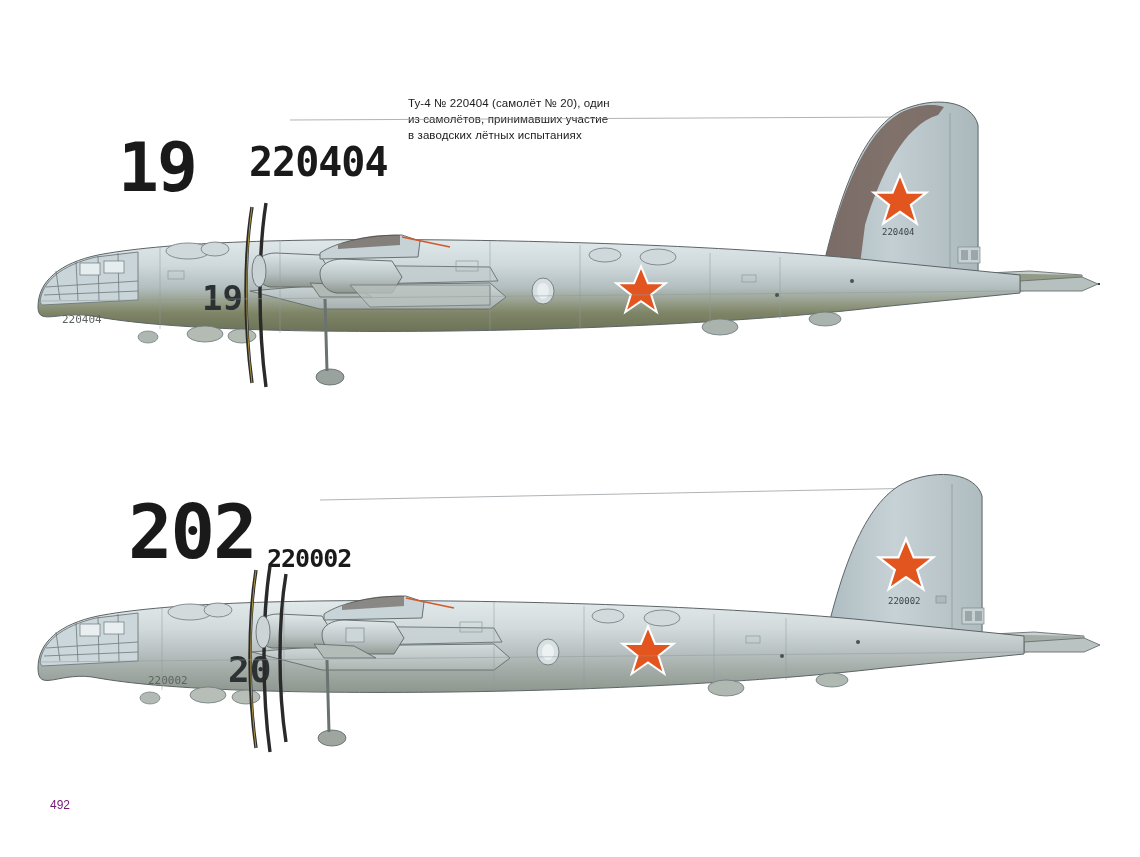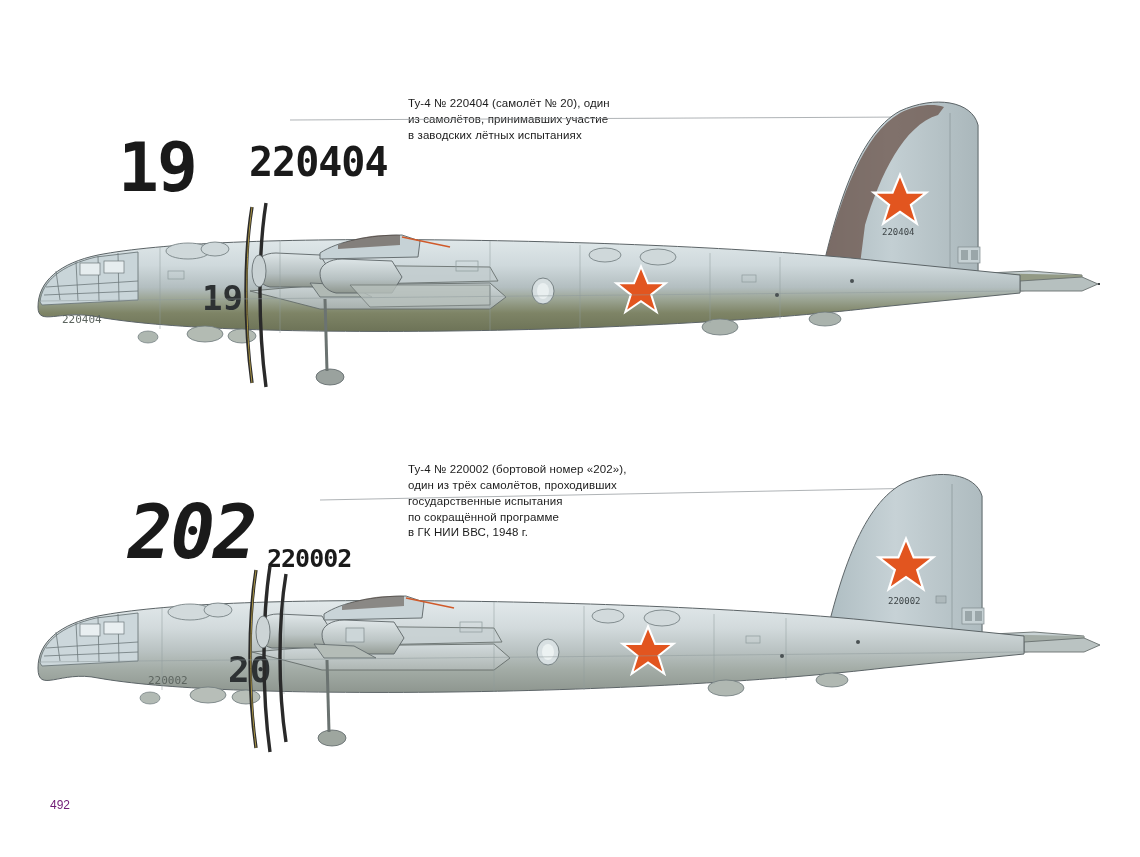--- a/index.html
+++ b/index.html
@@ -31,21 +31,21 @@
 
   
   .stencil {
     position: absolute;
     font-family: "DejaVu Sans Mono", monospace;
     font-weight: bold;
     color: #1a1a1a;
     letter-spacing: -2px;
   }
   #side-number-1 { left: 118px; top: 128px; font-size: 68px; }
-  #side-number-2 { left: 128px; top: 489px; font-size: 74px; font-style: italic; }
+  #side-number-2 { left: 128px; top: 489px; font-size: 74px; }
 
   .serial-big {
     position: absolute;
     font-family: "DejaVu Sans Mono", monospace;
     font-weight: bold;
     color: #1a1a1a;
     letter-spacing: -1px;
   }
   #serial-big-1 { left: 249px; top: 139px; font-size: 40px; }
   #serial-big-2 { left: 267px; top: 544px; font-size: 25px; }
@@ -216,25 +216,20 @@
       <rect x="148" y="176" width="16" height="8" fill="none" stroke="#8e9a9c" stroke-width="0.7"></rect>
       <rect x="436" y="166" width="22" height="10" fill="none" stroke="#8e9a9c" stroke-width="0.7"></rect>
       <rect x="722" y="180" width="14" height="7" fill="none" stroke="#8e9a9c" stroke-width="0.7"></rect>
       <circle cx="757" cy="200" r="2" fill="#4a5153"></circle>
       <circle cx="832" cy="186" r="2" fill="#4a5153"></circle>
     </svg>
   </div>
 
   <div class="stencil" id="side-number-2">202</div>
   <div class="serial-big" id="serial-big-2">220002</div>
-  <div class="caption" id="caption-2">Ту-4 № 220002 (бортовой номер «202»),
-один из трёх самолётов, проходивших
-государственные испытания
-по сокращённой программе
-в ГК НИИ ВВС, 1948 г.</div>
 
   <div class="aircraft" id="aircraft-2">
     <svg width="1080" height="310" viewBox="0 0 1080 310" xmlns="http://www.w3.org/2000/svg">
       <defs>
         <linearGradient id="fusGrad2" x1="0" y1="0" x2="0" y2="1">
           <stop offset="0%" stop-color="#e2e9eb"></stop>
           <stop offset="30%" stop-color="#d2dadc"></stop>
           <stop offset="55%" stop-color="#b9c2c2"></stop>
           <stop offset="75%" stop-color="#a3aca6"></stop>
           <stop offset="100%" stop-color="#8e968f"></stop>

